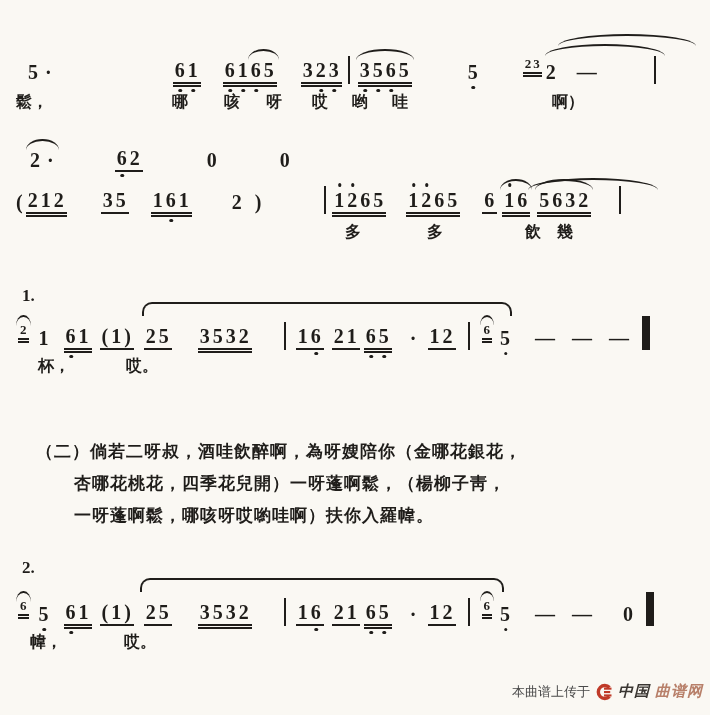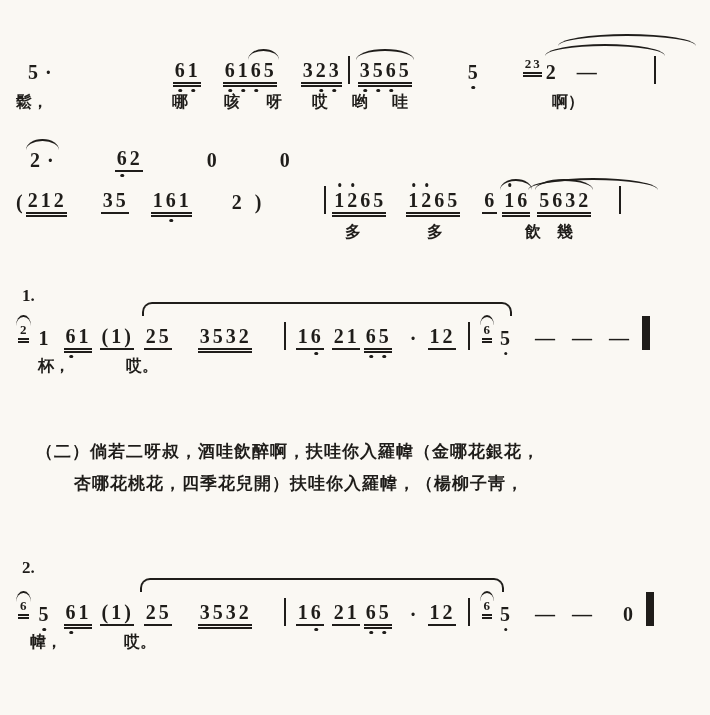--- a/index.html
+++ b/index.html
@@ -353,22 +353,23 @@
         </span>
         <span class="bar heavy"></span>
       </div>
     <div class="lyr">
         <span>杯，</span>
         <span>哎。</span>
       </div>
   </div>
 
   <div class="verse">
-    <div class="vline">（二）倘若二呀叔，酒哇飲醉啊，扶哇你入羅幃（金哪花銀花，</div>
-    <div class="vline">杏哪花桃花，四季花兒開）扶哇你入羅幃，（楊柳子靑，</div>
+    <div class="vline">（二）倘若二呀叔，酒哇飲醉啊，為呀嫂陪你（金哪花銀花，</div>
+    <div class="vline">杏哪花桃花，四季花兒開）一呀蓬啊鬆，（楊柳子靑，</div>
+    <div class="vline">一呀蓬啊鬆，哪咳呀哎喲哇啊）扶你入羅幃。</div>
   </div>
 
   <div class="sys s4">
     <div class="volta">2.</div>
     <i class="phrase"></i>
     <div class="notes">
         <span class="tok u2 sup">
           <span class="ch">6</span>
           <i class="slur"></i>
         </span>
@@ -432,14 +433,27 @@
           <span class="ch">0</span>
         </span>
         <span class="bar heavy"></span>
       </div>
     <div class="lyr">
         <span>幃，</span>
         <span>哎。</span>
       </div>
   </div>
 
+  <div class="wm">
+    <span class="pre">本曲谱上传于</span>
+    <span style="display:inline-flex;">
+      <svg width="18" height="18" viewBox="0 0 18 18">
+        <path d="M14.5 4.5 A6.5 6.5 0 1 0 14.5 13.5" stroke="#c03a28" stroke-width="3.4" fill="none"></path>
+        <rect x="9" y="4.6" width="7.5" height="2.1" fill="#c03a28"></rect>
+        <rect x="9" y="8" width="6.2" height="2.1" fill="#c03a28"></rect>
+        <rect x="9" y="11.4" width="7.5" height="2.1" fill="#c03a28"></rect>
+      </svg>
+    </span>
+    <span class="brand-dark">中国</span>
+    <span class="brand-light">曲谱网</span>
+  </div>
 
 </div>
 
 </body></html>

